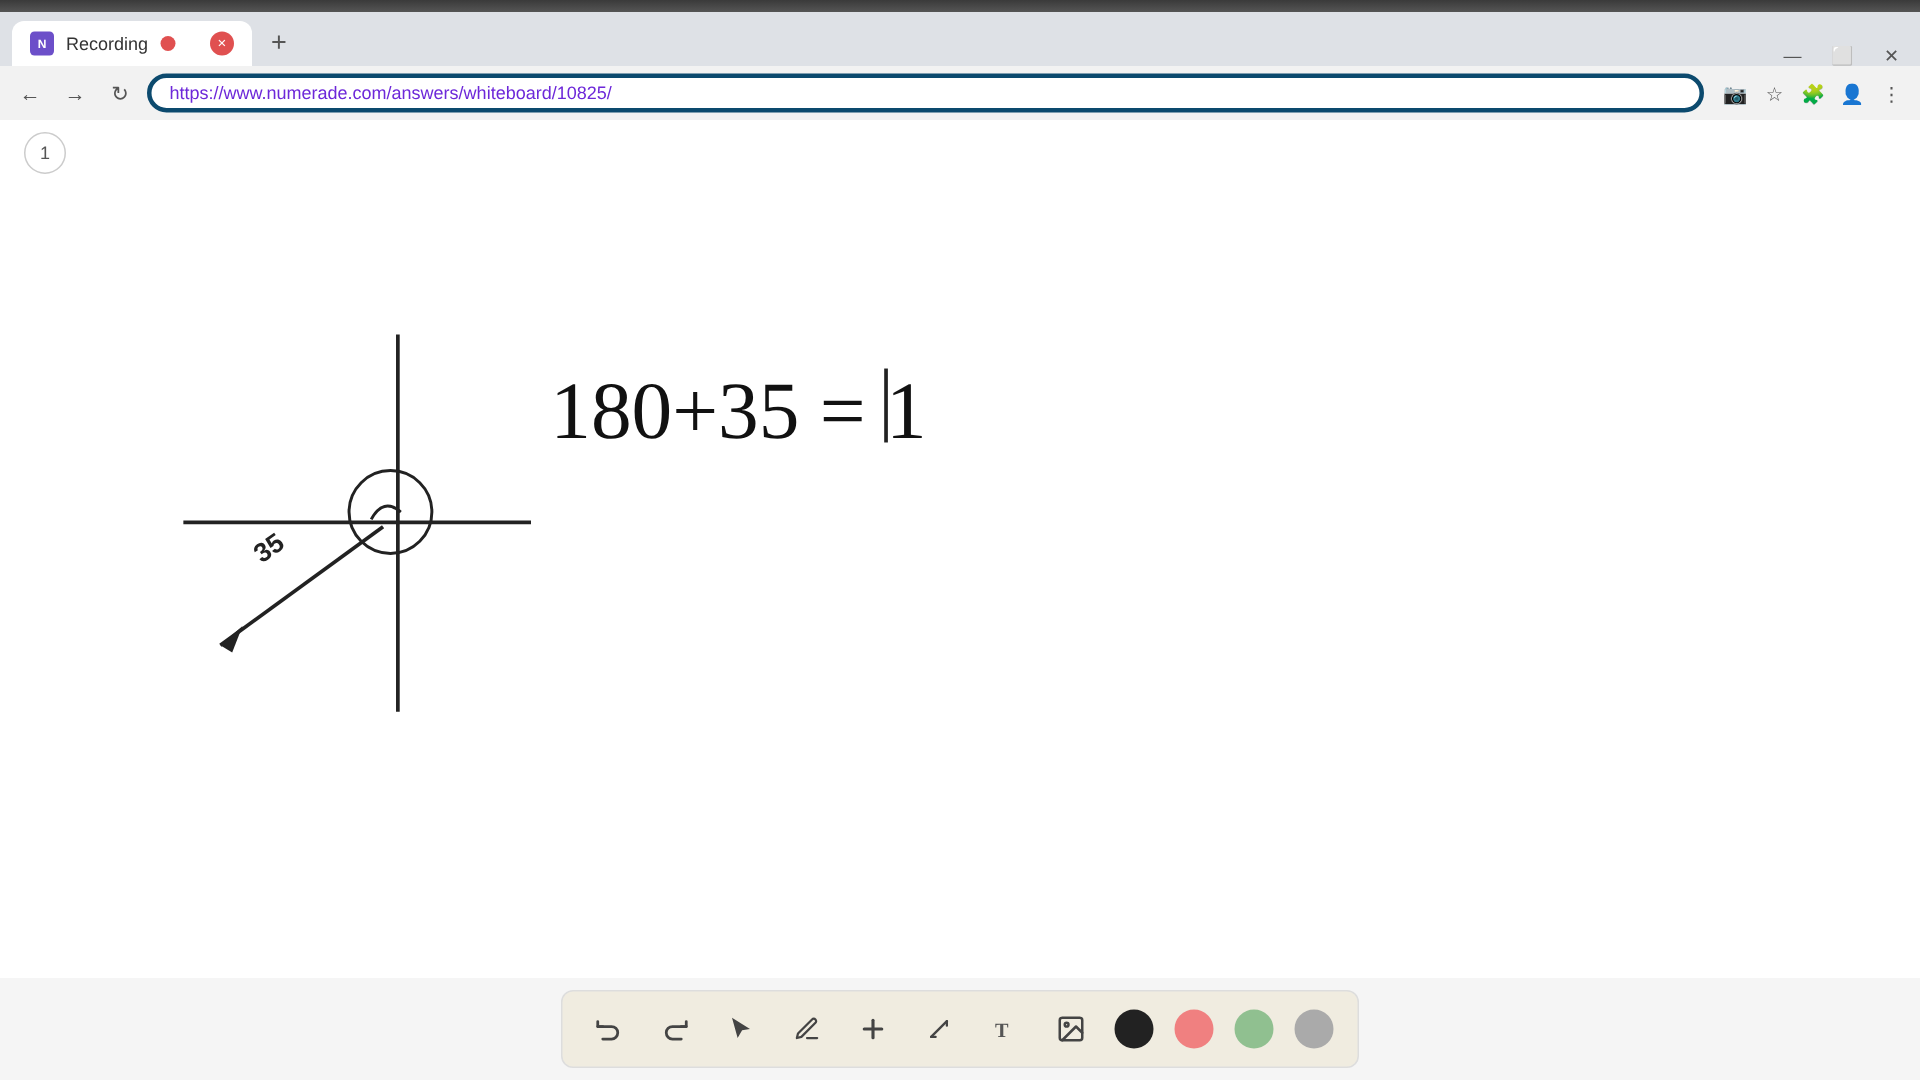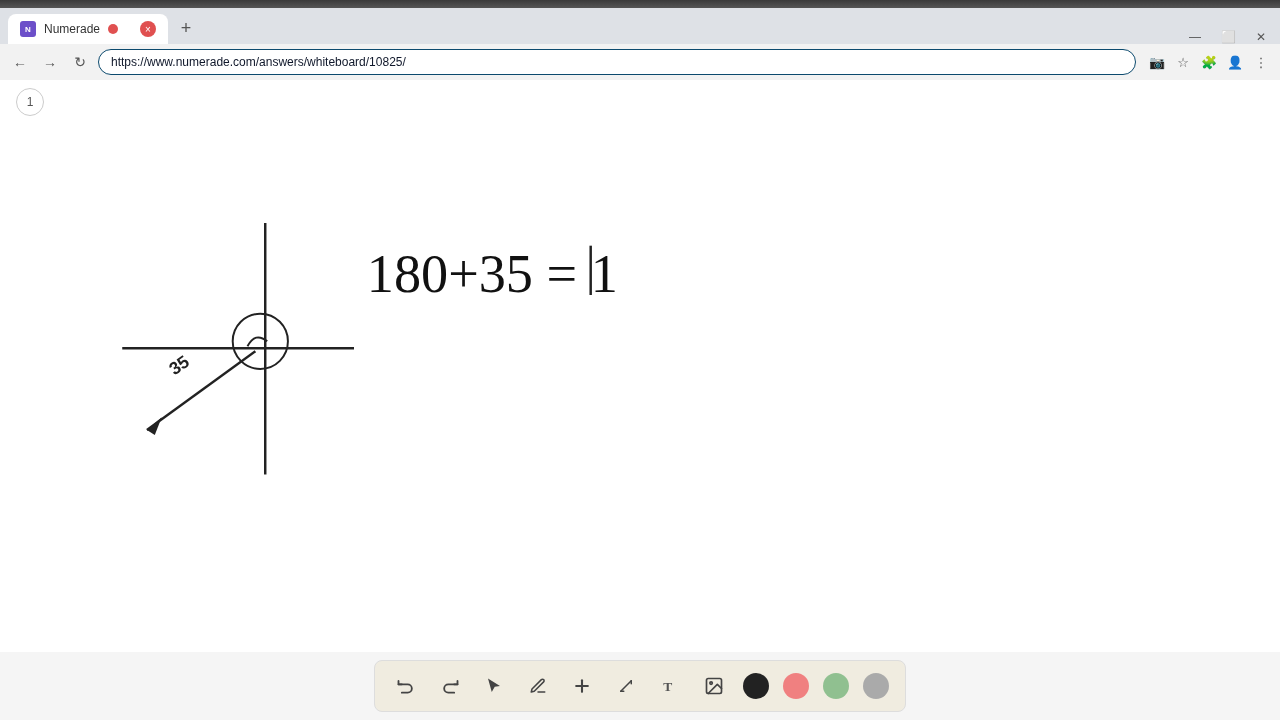--- a/index.html
+++ b/index.html
@@ -59,25 +59,25 @@
     .nav-btn {
       width: 24px; height: 24px;
       display: flex; align-items: center; justify-content: center;
       cursor: pointer; font-size: 14px; color: #555;
       border-radius: 50%;
     }
     .address-input {
       flex: 1;
       height: 26px;
       background: white;
-      border: 1px solid #0c4a6e;
+      border: 3px solid #0c4a6e;
       border-radius: 13px;
       padding: 0 12px;
       font-size: 12px;
-      color: #0f172a;
+      color: #6d28d9;
       outline: none;
     }
     .toolbar-icons {
       display: flex; align-items: center; gap: 4px; margin-left: 4px;
     }
     .toolbar-icon {
       width: 22px; height: 22px;
       display: flex; align-items: center; justify-content: center;
       cursor: pointer; font-size: 13px; color: #555;
     }
@@ -175,21 +175,21 @@
 </head>
 <body>
 
 <div class="browser-frame">
 
   <div class="chrome-top"></div>
 
   <div class="tab-bar">
     <div class="tab">
       <div class="tab-favicon">N</div>
-      <span>Numerade</span>
+      <span>Recording</span>
 
       <span style="width:10px;height:10px;background:#e05050;border-radius:50%;display:inline-block;"></span>
       <div class="tab-close">×</div>
     </div>
     <div class="tab-new">+</div>
 
     <div class="win-controls">
       <div style="font-size:12px; color:#555; padding: 0 6px; cursor:pointer;">—</div>
       <div style="font-size:12px; color:#555; padding: 0 6px; cursor:pointer;">⬜</div>
       <div style="font-size:12px; color:#555; padding: 0 6px; cursor:pointer;">✕</div>

